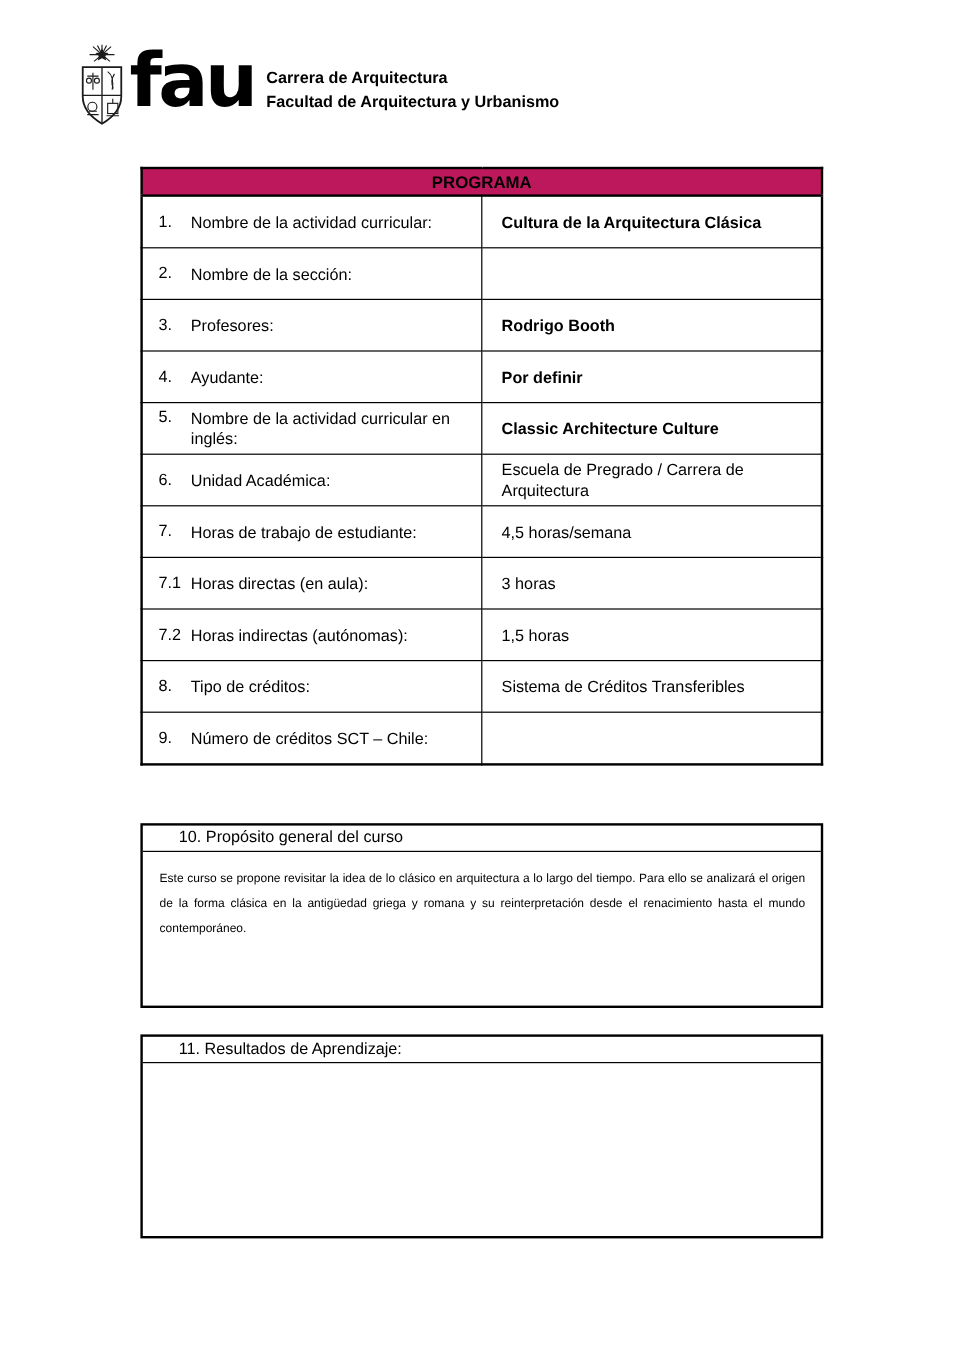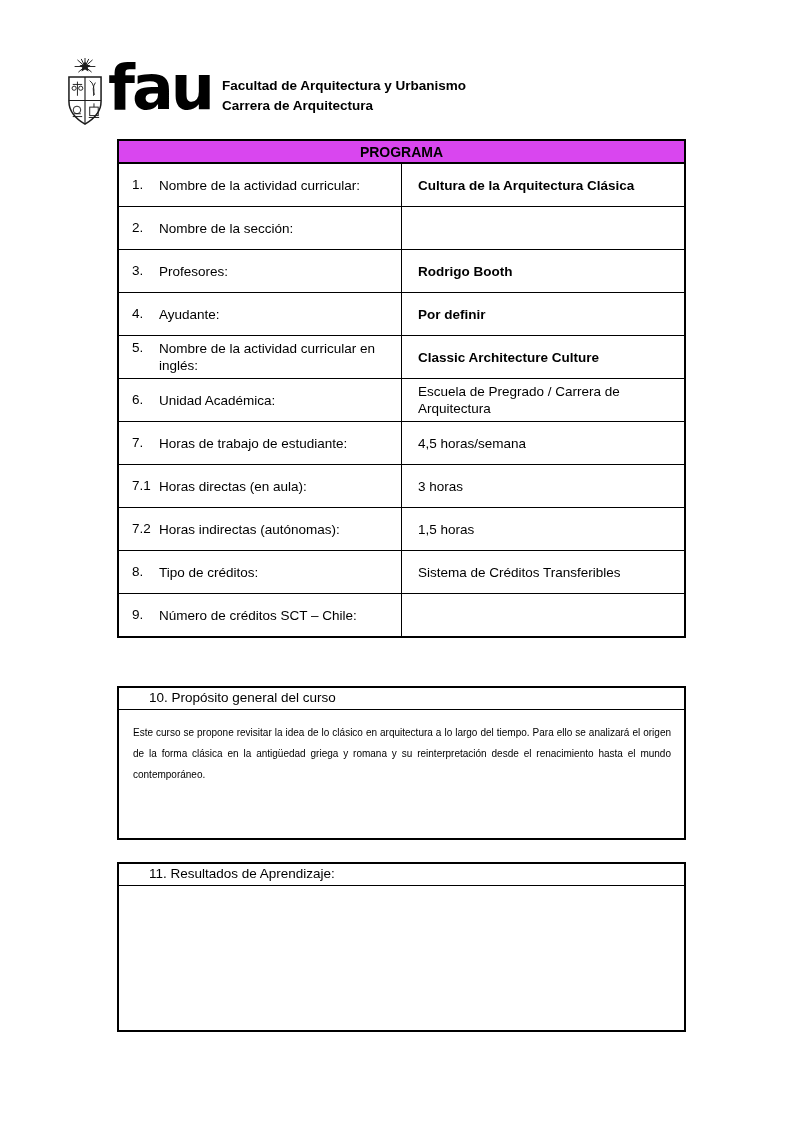--- a/index.html
+++ b/index.html
@@ -7,21 +7,21 @@
     width:800px;height:1132px;
     background:#ffffff;
     font-family:"Liberation Sans", sans-serif;
     color:#000;
     position:relative;
     -webkit-font-smoothing:antialiased;
   }
 
   
   .logo-row{
-    position:absolute; top:56px; left:64px;
+    position:absolute; top:35px; left:64px;
     display:flex; align-items:flex-start;
   }
   .shield{ width:42px; height:68px; margin-top:2px; }
   .fau-word{
     font-size:62px; font-weight:bold; letter-spacing:-3px;
     line-height:56px; margin-left:2px; margin-top:4px;
     font-family:"DejaVu Sans", sans-serif;
   }
   .faculty-lines{ margin-left:10px; margin-top:20px; }
   .faculty-lines div{
@@ -35,21 +35,21 @@
   }
   .program-table td{
     border:1px solid #000;
     font-size:13.5px;
     vertical-align:middle;
     padding:0;
   }
   .program-table{ border:2px solid #000; }
   .title-row td{
     height:21px;
-    background:#d946ef;
+    background:#be185d;
     text-align:center;
     font-weight:bold;
     font-size:14px;
     border-bottom:2px solid #000;
     margin-left:20px;
   }
   .data-row td{ height:42px; }
   .label-cell{ width:277px; }
   .label-inner{ display:flex; padding-left:13px; padding-right:6px; }
   .num{ min-width:27px; flex:0 0 auto; }
@@ -111,22 +111,22 @@
       <path d="M27 24 q6 4 4 16"></path>
       <path d="M33 26 q-4 6 -1 13"></path>
       <circle cx="13.5" cy="55" r="4"></circle>
       <path d="M9 62 h10 M10.5 59 h7"></path>
       <rect x="27" y="52" width="9" height="9"></rect>
       <path d="M26 63 h11 M31.5 48 v4"></path>
     </g>
   </svg>
   <div class="fau-word">fau</div>
   <div class="faculty-lines">
+    <div>Carrera de Arquitectura</div>
     <div>Facultad de Arquitectura y Urbanismo</div>
-    <div>Carrera de Arquitectura</div>
   </div>
 </div>
 
 <table class="program-table">
   <tbody>
     <tr class="title-row">
       <td colspan="2">PROGRAMA</td>
     </tr>
 
     <tr class="data-row">

